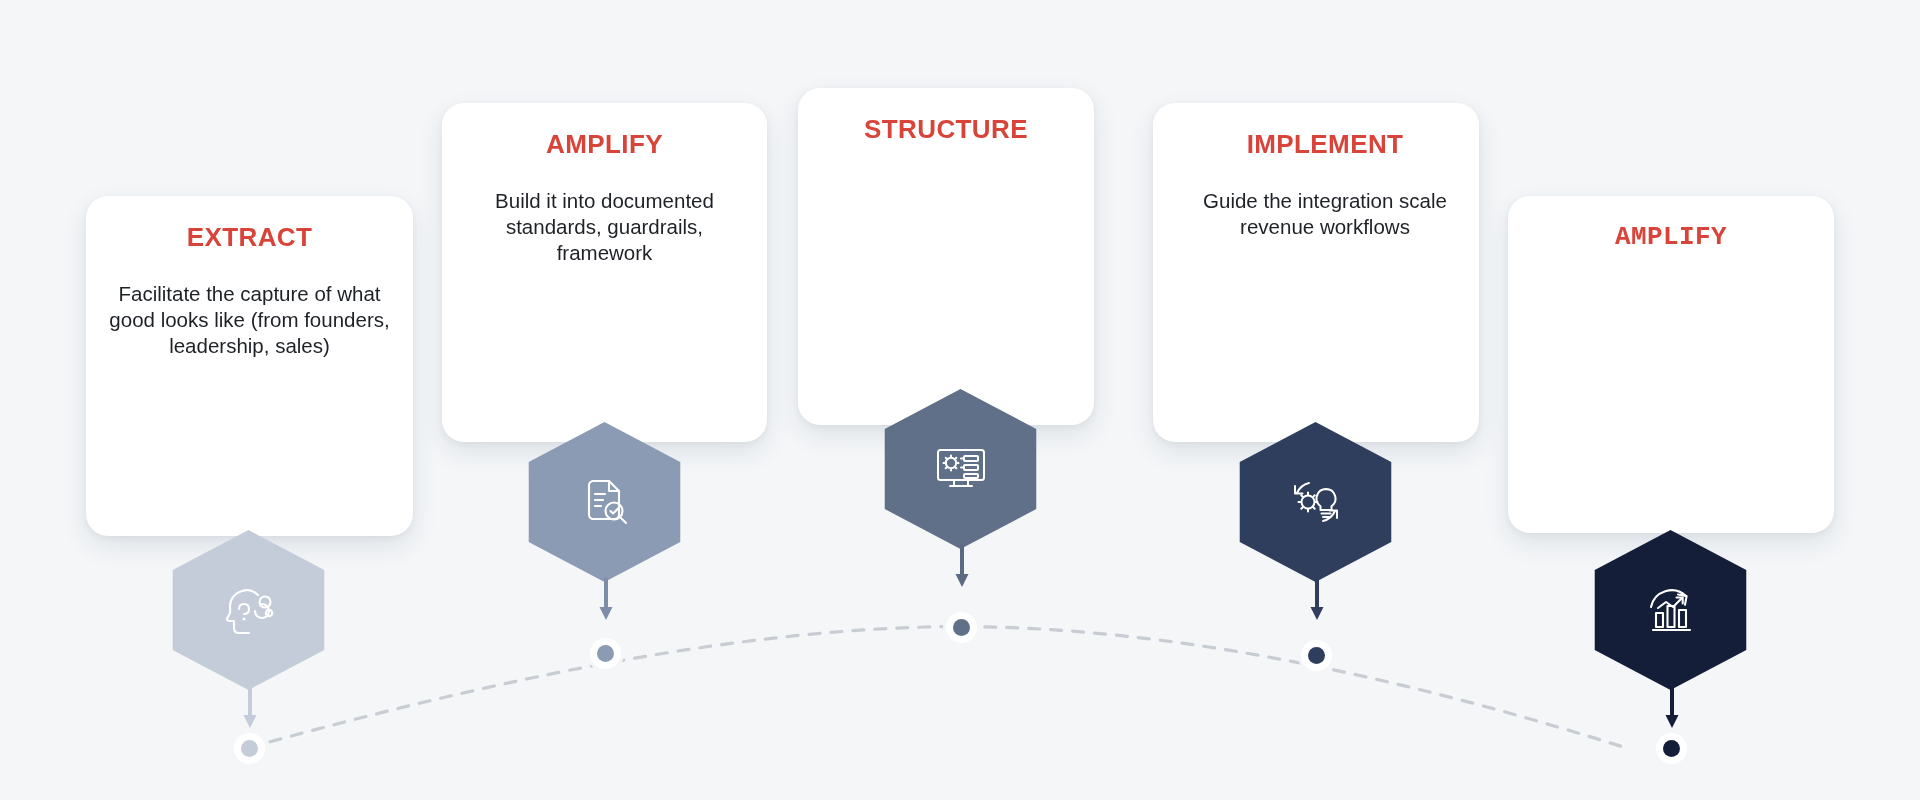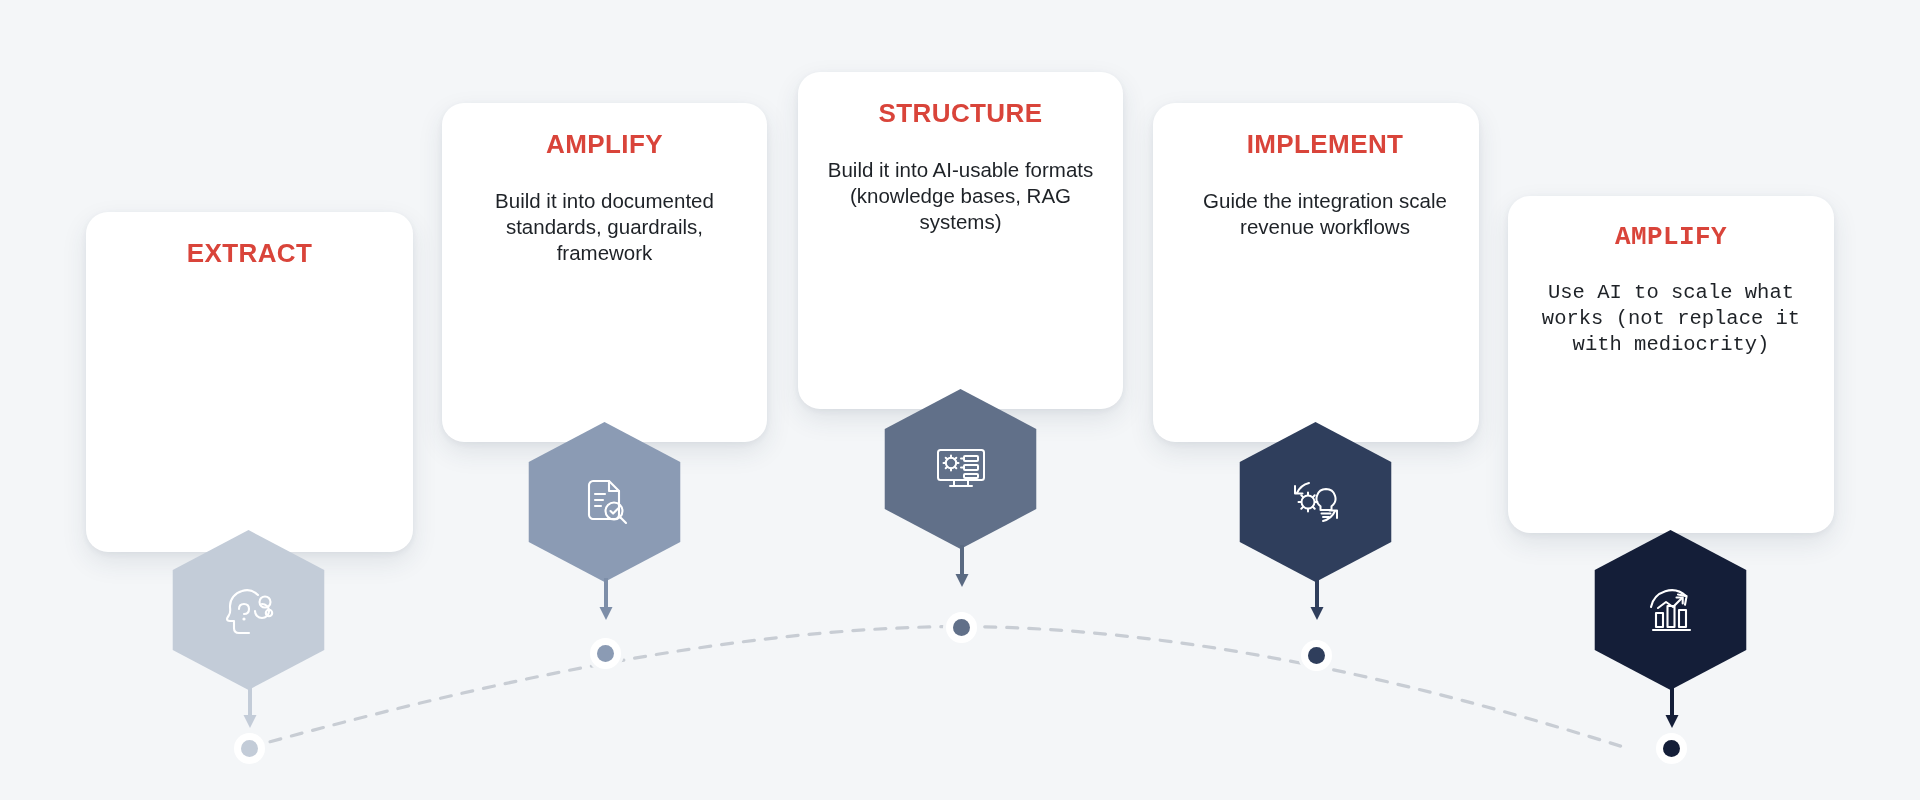--- a/index.html
+++ b/index.html
@@ -62,22 +62,23 @@
 </style>
 </head>
 <body>
 
 <div id="stage">
 
   <svg id="arc" width="1920" height="800">
     <path d="M 249 748 C 460 690 720 628 960 627 C 1200 628 1440 690 1625 748" fill="none" stroke="#c8cdd4" stroke-width="3.2" stroke-dasharray="11 11" stroke-linecap="round" transform="translate(0,-0.5) scale(1,1)"></path>
   </svg>
 
-  <div class="card" style="left:86px; top:196px; width:327px; height:340px;margin-top:16px;">
+  <div class="card" style="left:86px; top:196px; width:327px; height:340px;">
     <div class="card-title">EXTRACT</div>
+    <div class="card-body">Facilitate the capture of what good looks like (from founders, leadership, sales)</div>
   </div>
   <div class="hex-wrap" style="left:161px; top:530px; width:175px; height:160px;">
     <div class="hex" style="background:#c3ccd8;">
       <svg width="64" height="64" viewBox="0 0 64 64">
         <g fill="none" stroke="#ffffff" stroke-width="2.1" stroke-linecap="round" stroke-linejoin="round">
           <path d="M41 17c-4-4-10-6-16-4-7 2-12 8-12 15 0 4 1 6-1 9-1 2-2 3-2 4 0 1 1 2 3 2h4v7c0 3 2 5 5 5h10"></path>
           <path d="M22 31c0-3 2-5 5-5s5 2 5 5-2 5-5 5"></path>
           <circle cx="27" cy="41" r="1.6" fill="#ffffff" stroke="none"></circle>
           <path d="M45 26a7 7 0 1 1-7 7"></path>
           <circle cx="48" cy="24" r="5.5"></circle>
@@ -117,23 +118,22 @@
   <div class="arrow" style="left:596px; top:578px; width:20px; height:44px;">
     <svg width="20" height="44" viewBox="0 0 20 44">
       <line x1="10" y1="0" x2="10" y2="31" stroke="#7d8ea8" stroke-width="4"></line>
       <path d="M10 42 L3.5 29 L16.5 29 Z" fill="#7d8ea8"></path>
     </svg>
   </div>
   <div class="node" style="left:590px; top:638px; width:31px; height:31px; box-shadow:0 0 0 3px #f4f6f8;">
     <div class="node-inner" style="background:#8b9bb4;"></div>
   </div>
 
-  <div class="card" style="left:798px; top:72px; width:325px; height:337px;">
+  <div class="card" style="left:798px; top:88px; width:296px; height:337px;">
     <div class="card-title">STRUCTURE</div>
-    <div class="card-body">Build it into AI-usable formats (knowledge bases, RAG systems)</div>
   </div>
   <div class="hex-wrap" style="left:873px; top:389px; width:175px; height:160px;">
     <div class="hex" style="background:#617089;">
       <svg width="66" height="66" viewBox="0 0 66 66">
         <g fill="none" stroke="#ffffff" stroke-width="2" stroke-linecap="round" stroke-linejoin="round">
           <rect x="10" y="14" width="46" height="30" rx="2.5"></rect>
           <path d="M26 44v6M40 44v6M22 50h22"></path>
           <circle cx="23" cy="27" r="5.2"></circle>
           <path d="M23 19.5v2.2M23 32.3v2.2M15.5 27h2.2M28.3 27h2.2M17.7 21.7l1.6 1.6M26.7 30.7l1.6 1.6M28.3 21.7l-1.6 1.6M19.3 30.7l-1.6 1.6"></path>
           <rect x="36" y="20" width="14" height="5" rx="1"></rect>
@@ -179,21 +179,20 @@
       <line x1="10" y1="0" x2="10" y2="31" stroke="#2f3e5c" stroke-width="4"></line>
       <path d="M10 42 L3.5 29 L16.5 29 Z" fill="#2f3e5c"></path>
     </svg>
   </div>
   <div class="node" style="left:1301px; top:640px; width:31px; height:31px; box-shadow:0 0 0 3px #f4f6f8;">
     <div class="node-inner" style="background:#2f3e5c;"></div>
   </div>
 
   <div class="card" style="left:1508px; top:196px; width:326px; height:337px;font-family:Liberation Mono, monospace;">
     <div class="card-title">AMPLIFY</div>
-    <div class="card-body">Use AI to scale what works (not replace it with mediocrity)</div>
   </div>
   <div class="hex-wrap" style="left:1583px; top:530px; width:175px; height:160px;">
     <div class="hex" style="background:#141e38;">
       <svg width="66" height="66" viewBox="0 0 66 66">
         <g fill="none" stroke="#ffffff" stroke-width="2.1" stroke-linecap="round" stroke-linejoin="round">
           <path d="M13 30a21 21 0 0 1 35-11"></path>
           <path d="M40 17.5l8.6 1.6L47 27.8"></path>
           <rect x="18" y="36" width="7" height="14"></rect>
           <rect x="29.5" y="29" width="7" height="21"></rect>
           <rect x="41" y="33" width="7" height="17"></rect>

